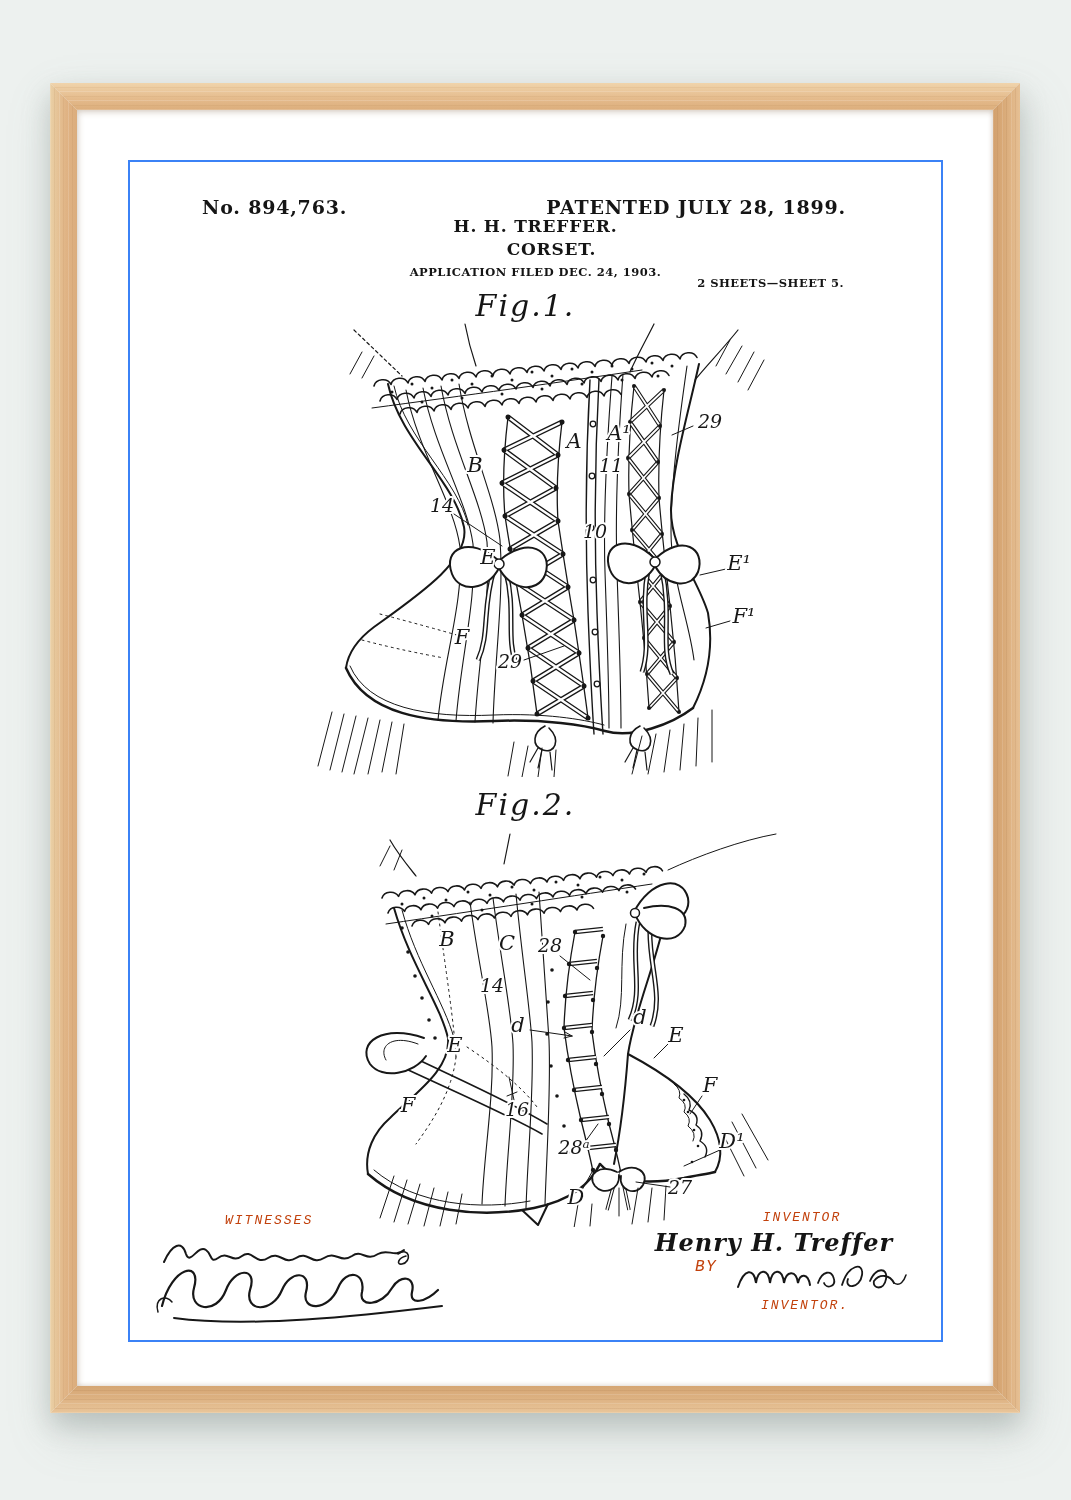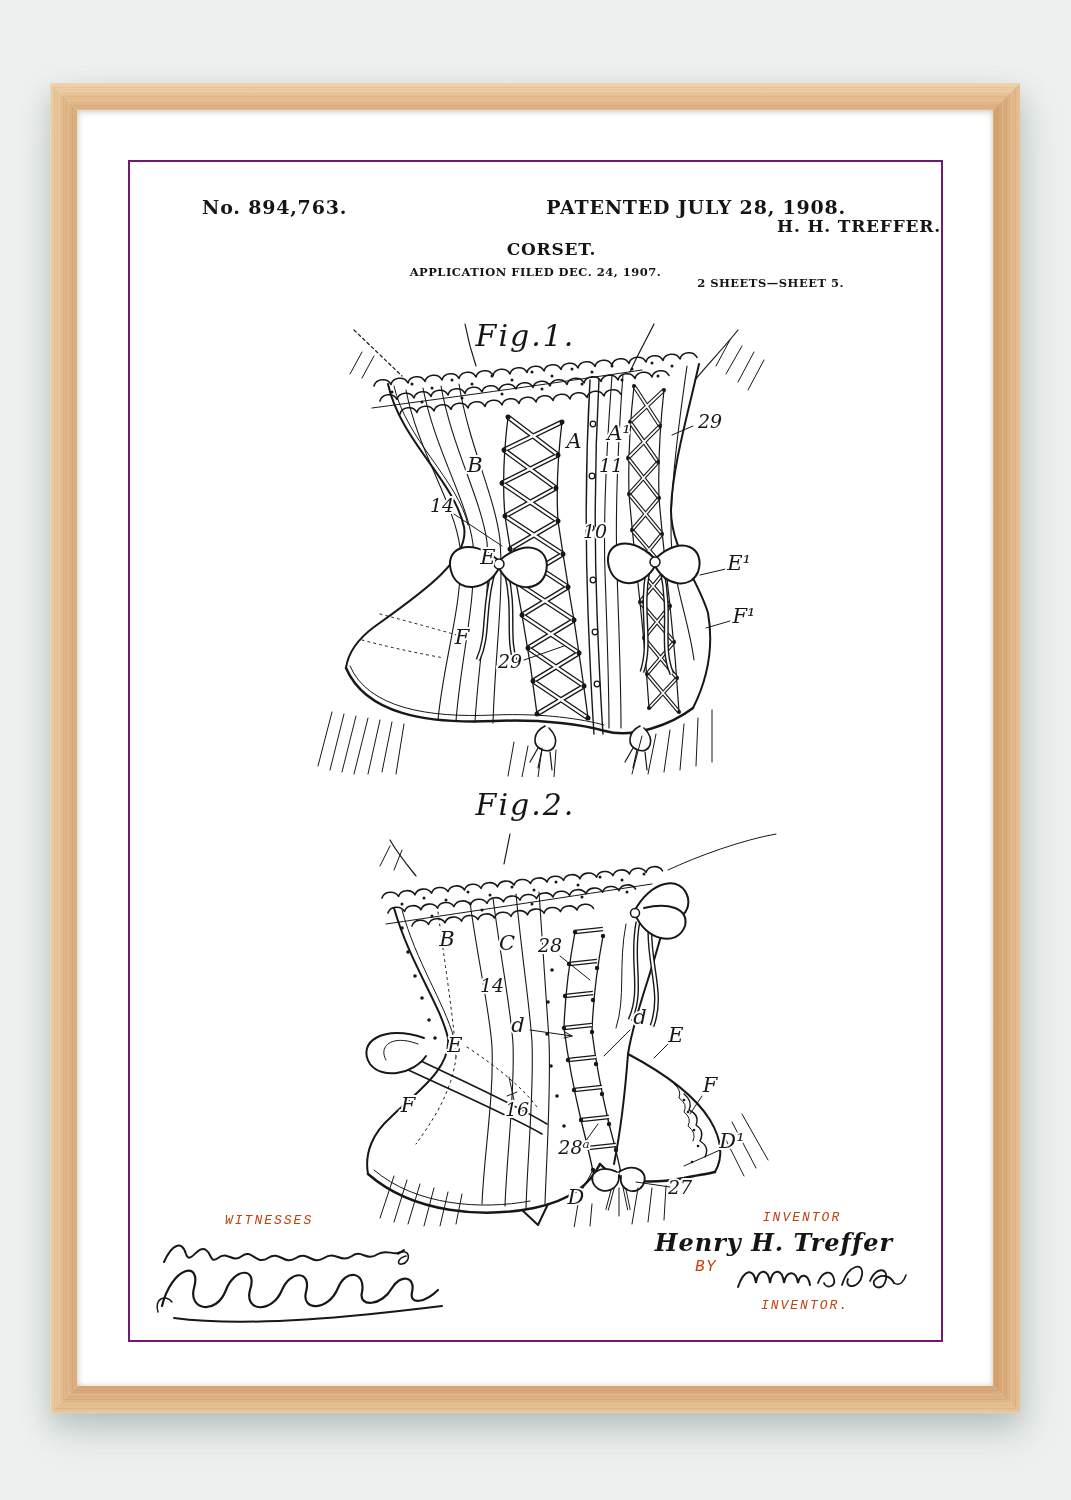--- a/index.html
+++ b/index.html
@@ -28,32 +28,32 @@
   .fside-right{right:0;top:0;width:27px;height:100%;
     background:repeating-linear-gradient(90deg, rgba(255,255,255,.13) 0 1px, rgba(0,0,0,0) 1px 4px, rgba(150,100,55,.12) 4px 5px, rgba(0,0,0,0) 5px 9px),
       linear-gradient(270deg,#e6c094,#d9aa78 60%,#d2a06d);
     clip-path:polygon(0 27px,100% 0,100% 100%,0 calc(100% - 27px));}
   .mat{
     position:absolute;left:27px;top:27px;right:27px;bottom:27px;background:#ffffff;
     box-shadow:inset 1px 2px 6px rgba(125,100,70,.30), inset -1px -1px 4px rgba(125,100,70,.14);
   }
   .sheet{
     position:absolute;left:128px;top:160px;width:811px;height:1178px;
-    border:2px solid #701a75;background:#ffffff;color:#151515;
+    border:2px solid #3b82f6;background:#ffffff;color:#151515;
   }
   .sheet > div{position:absolute;}
   .htext{font-weight:bold;letter-spacing:.8px;white-space:nowrap;}
   .pnum{left:72px;top:34px;font-size:19px;}
   .pdate{right:95px;top:34px;font-size:19px;}
-  .pinv{left:0;width:100%;top:54px;text-align:right;font-size:17px;}
+  .pinv{left:0;width:100%;top:54px;text-align:center;font-size:17px;}
   .ptitle{left:0;width:100%;top:77px;text-align:center;font-size:17px;margin-left:16px;}
   .papp{left:0;width:100%;top:103px;text-align:center;font-size:11.5px;letter-spacing:.5px;}
   .psheet{right:97px;top:114px;font-size:11.5px;letter-spacing:.5px;}
   .cap{left:0;width:100%;text-align:center;font-style:italic;font-size:30px;letter-spacing:2px;transform:translateX(-10px);}
-  .cap1{top:126px;margin-top:30px;}
+  .cap1{top:126px;}
   .cap2{top:625px;}
   .fig{position:absolute;}
   .fig text{font:italic 21px "DejaVu Serif", serif;fill:#171717;
     paint-order:stroke;stroke:#ffffff;stroke-width:4px;stroke-linejoin:round;
     text-anchor:middle;}
   .fig text.num{font-size:19px;}
   .sans{font-family:Liberation Mono, monospace;font-style:oblique;color:#c2410c;white-space:nowrap;}
   .witlabel{left:95px;top:1051px;font-size:13px;letter-spacing:2px;}
   .invlabel{left:572px;top:1048px;width:200px;text-align:center;font-size:13px;letter-spacing:2px;}
   .invname{left:494px;top:1066px;width:300px;text-align:center;
@@ -69,24 +69,24 @@
   <div class="frame">
     <div class="fside fside-top"></div>
     <div class="fside fside-bottom"></div>
     <div class="fside fside-left"></div>
     <div class="fside fside-right"></div>
     <div class="mat"></div>
   </div>
 
   <div class="sheet">
     <div class="htext pnum">No. 894,763.</div>
-    <div class="htext pdate">PATENTED JULY 28, 1908.</div>
+    <div class="htext pdate">PATENTED JULY 28, 1899.</div>
     <div class="htext pinv">H. H. TREFFER.</div>
     <div class="htext ptitle">CORSET.</div>
-    <div class="htext papp">APPLICATION FILED DEC. 24, 1907.</div>
+    <div class="htext papp">APPLICATION FILED DEC. 24, 1903.</div>
     <div class="htext psheet">2 SHEETS—SHEET 5.</div>
 
     <div class="cap cap1">Fig.1.</div>
 
     <svg class="fig" style="left:172px;top:160px;" width="470" height="455" viewBox="0 0 470 455">
       <g stroke="#171717" fill="none" stroke-linecap="round" stroke-linejoin="round" stroke-width="1.2">
         <g>
           <path d="M52 8 L100 54" stroke-dasharray="3 3"></path>
           <path d="M163 2 C166 18 170 32 174 44"></path>
           <path d="M352 2 C343 20 335 34 328 50"></path>

